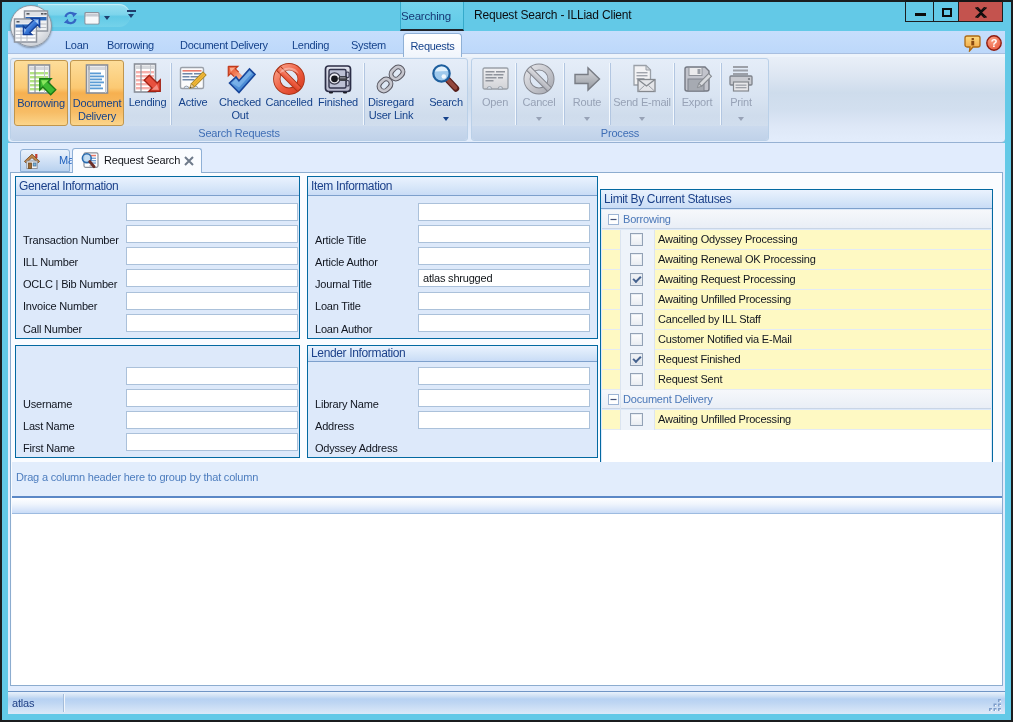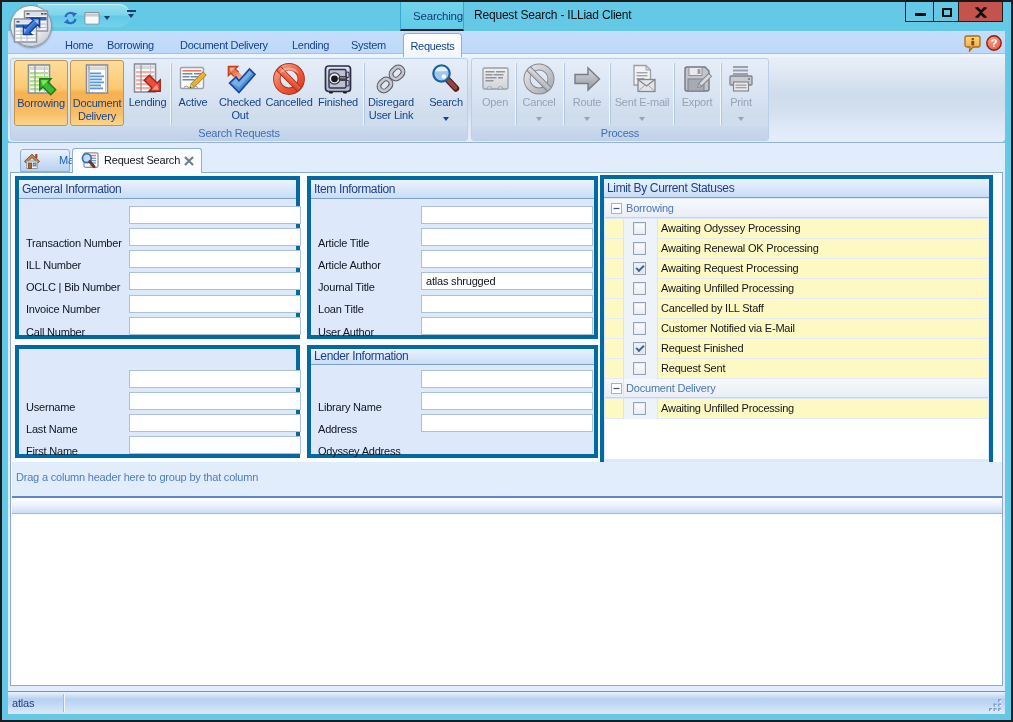--- a/index.html
+++ b/index.html
@@ -3,21 +3,21 @@
 <meta charset="utf-8">
 <style>
 * { margin:0; padding:0; box-sizing:border-box; }
 html,body { width:1013px; height:722px; overflow:hidden; }
 body { position:relative; background:#1b1d1f; font-family:"Liberation Sans",sans-serif; letter-spacing:-0.2px; }
 #frame { position:absolute; left:2px; top:2px; width:1009px; height:718px; background:#63c9e7; }
 
 
 #qat { position:absolute; left:38px; top:4px; width:92px; height:23px; border-radius:0 11px 11px 0; background:linear-gradient(180deg,#98dff0 0%,#7ed5ec 45%,#62cae6 55%,#74d2ea 100%); box-shadow:0 1px 1px rgba(255,255,255,.5) inset; }
 #appbtn { position:absolute; z-index:5; left:10px; top:5px; width:42px; height:42px; border-radius:50%; background:radial-gradient(circle at 40% 32%, #ffffff 0%, #f2f3f5 40%, #cfd3d9 75%, #9fa6b0 100%); border:1px solid #8d96a2; box-shadow:0 1px 2px rgba(0,0,0,.35); }
-#ctxtab { position:absolute; left:400px; top:2px; width:64px; height:29px; background:linear-gradient(180deg,#74d3ec 0%,#60cbe8 100%); border-left:1px solid #35aacb; border-right:1px solid #35aacb; border-bottom:2px solid #20242a; color:#173a75; font-size:11.5px; text-align:right; line-height:28px; }
+#ctxtab { position:absolute; left:400px; top:2px; width:64px; height:29px; background:linear-gradient(180deg,#74d3ec 0%,#60cbe8 100%); border-left:1px solid #35aacb; border-right:1px solid #35aacb; border-bottom:2px solid #20242a; color:#173a75; font-size:11.5px; text-align:left; line-height:28px; }
 #wtitle { position:absolute; left:474px; top:8px; font-size:12px; color:#0c0e11; letter-spacing:-0.2px; }
 #winbtns { position:absolute; left:905px; top:0px; height:21px; display:flex; }
 .wbtn { height:22px; border:1px solid #1c1e20; border-top:2px solid #141617; background:#63c9e7; position:relative; }
 #btnmin { width:29px; }
 #btnmax { width:26px; margin-left:-1px; }
 #btnclose { width:45px; margin-left:-1px; background:#c4534e; }
 
 
 #tabrow { position:absolute; left:8px; top:31px; width:997px; height:22px; background:linear-gradient(180deg,#c6defc 0%,#bdd8fa 100%); }
 #tabline { position:absolute; left:8px; top:53px; width:997px; height:4px; background:#eef4fb; border-top:1px solid #a9bfe0; }
@@ -39,21 +39,21 @@
 .darr { display:inline-block; width:0; height:0; border-left:3px solid transparent; border-right:3px solid transparent; border-top:4px solid #15428b; }
 .dis .darr { border-top-color:#97a2b6; }
 
 
 #content { position:absolute; left:8px; top:143px; width:997px; height:571px; background:#e1ecfd; }
 .dtab { position:absolute; font-size:11px; }
 #maintab { left:12px; top:6px; width:50px; height:23px; background:linear-gradient(180deg,#eaf2fc 0%,#cfe0f5 55%,#b9d2ef 100%); border:1px solid #8fb0d6; border-radius:3px 3px 0 0; color:#2161bd; line-height:21px; }
 #rstab { left:64px; top:5px; width:130px; height:25px; background:#fafcff; border:1px solid #8fb0d6; border-bottom:none; border-radius:3px 3px 0 0; color:#15171c; line-height:23px; z-index:3; }
 #container { position:absolute; left:2px; top:29px; width:993px; height:514px; background:#fafcff; border:1px solid #8caccf; }
 
-.panel { position:absolute; background:#dde9fa; border:4px solid #0369a1; }
+.panel { position:absolute; background:#dde9fa; border:1px solid #0369a1; }
 .phead { height:19px; background:linear-gradient(180deg,#eaf2fe 0%,#d8e7f9 55%,#c9dcf6 100%); border-bottom:1px solid #7da0cc; font-size:12px; color:#1c418a; line-height:19px; padding-left:3px; letter-spacing:-0.35px; }
 .phead2 { height:16px; line-height:15px; }
 .fld { position:absolute; left:110px; width:172px; height:18px; background:#fff; border:1px solid #abc1da; font-size:11px; color:#101418; padding:2px 0 0 4px; }
 .flbl { position:absolute; left:7px; font-size:11px; color:#10151f;margin-top:28px; }
 
 
 .trow { position:absolute; left:1px; right:1px; height:20px; background:#fef9c3; border-bottom:1px solid #e4ebf5; }
 .tgrp { position:absolute; left:1px; right:1px; height:19px; background:linear-gradient(180deg,#f6f8fb 0%,#e9eef6 100%); border-bottom:1px solid #c9d5e6; color:#4a77b8; font-size:11px; line-height:18px; }
 .cbx { position:absolute; left:28px; top:3px; width:13px; height:13px; background:linear-gradient(180deg,#fdfdfe 0%,#e9edf2 100%); border:1px solid #93a2b6; box-shadow:0 0 0 1px #e7ecf2 inset; }
 .ttxt { position:absolute; left:56px; top:3px; font-size:11px; color:#10151f; }
@@ -146,21 +146,21 @@
     </div>
   <div class="wbtn" id="btnclose">
       <svg style="position:absolute;left:16px;top:5px" width="12" height="11" viewBox="0 0 12 11">
         <path d="M1 0 L6 4.2 L11 0 L12 1 L7.2 5.5 L12 10 L11 11 L6 6.8 L1 11 L0 10 L4.8 5.5 L0 1 Z" fill="#0c0c0c"></path>
         <path d="M1.5 0 h1.5 L6 3 L9 0 h1.5 L7 4 h-2 z M1.5 11 h1.5 L6 8 L9 11 h1.5 L7 7 h-2 z" fill="#0c0c0c"></path>
       </svg>
     </div>
 </div>
 
 <div id="tabrow">
-  <span class="rtab" style="left:57px">Home</span>
+  <span class="rtab" style="left:57px">Loan</span>
   <span class="rtab" style="left:99px">Borrowing</span>
   <span class="rtab" style="left:172px">Document Delivery</span>
   <span class="rtab" style="left:284px">Lending</span>
   <span class="rtab" style="left:343px">System</span>
   <svg style="position:absolute;left:956px;top:4px" width="17" height="17" viewBox="0 0 17 17">
     <defs>
         <linearGradient id="ib" x1="0" y1="0" x2="0" y2="1">
           <stop offset="0" stop-color="#fcd97e"></stop>
           <stop offset="1" stop-color="#f0a03c"></stop>
         </linearGradient>
@@ -422,21 +422,21 @@
         <path d="M20 2.5 v4.5 h4.5 z" fill="#d8dade" stroke="#9aa0a8" stroke-width="1"></path>
         <g fill="#a0a4ac">
               <rect x="10.5" y="9" width="11" height="1.4"></rect>
               <rect x="10.5" y="12" width="11" height="1.4"></rect>
               <rect x="10.5" y="15" width="8" height="1.4"></rect>
             </g>
         <rect x="12" y="16.5" width="17" height="12" fill="#e4e5e9" stroke="#84888e" stroke-width="1.3"></rect>
         <path d="M12 16.5 l8.5 6.5 l8.5 -6.5" fill="none" stroke="#84888e" stroke-width="1.3"></path>
         <path d="M12 28.5 l6.5 -6 M29 28.5 l-6.5 -6" fill="none" stroke="#9b9fa7" stroke-width="1"></path>
       </svg></div>
-      <div class="rlb">Sent E-mail</div>
+      <div class="rlb">Send E-mail</div>
       <div style="margin-top:2px"><span class="darr"></span></div>
     </div>
     <div class="vsep" style="left:202px"></div>
     <div class="rbtn dis" style="left:203px;width:44px">
       <div class="ric"><svg width="32" height="32" viewBox="0 0 32 32">
         <path d="M4 6 a2 2 0 0 1 2-2 h18 l4 4 v18 a2 2 0 0 1 -2 2 h-20 a2 2 0 0 1 -2-2 z" fill="#c2c4cc" stroke="#747882" stroke-width="1.4"></path>
         <rect x="8" y="4.5" width="13" height="8" fill="#ebebed" stroke="#8e929a" stroke-width="1"></rect>
         <rect x="16.5" y="6" width="3" height="5" fill="#9a9ea6"></rect>
         <rect x="7" y="16" width="16" height="12" fill="#a6aab2" stroke="#7e828c" stroke-width="1"></rect>
         <g transform="translate(22 19) rotate(45)">
@@ -517,21 +517,21 @@
     <div class="panel" style="left:296px;top:3px;width:291px;height:163px">
       <div class="phead">Item Information</div>
       <div class="flbl" style="top:29px">Article Title</div>
         <div class="fld" style="top:26px"></div>
       <div class="flbl" style="top:51px">Article Author</div>
         <div class="fld" style="top:48px"></div>
       <div class="flbl" style="top:73px">Journal Title</div>
         <div class="fld" style="top:70px"></div>
       <div class="flbl" style="top:95px">Loan Title</div>
         <div class="fld" style="top:92px">atlas shrugged</div>
-      <div class="flbl" style="top:118px">User Author</div>
+      <div class="flbl" style="top:118px">Loan Author</div>
         <div class="fld" style="top:115px"></div>
       <div class="flbl" style="top:140px">Patron Name</div>
         <div class="fld" style="top:137px"></div>
     </div>
     <div class="panel" style="left:4px;top:172px;width:285px;height:113px">
       <div class="flbl" style="top:24px">Username</div>
         <div class="fld" style="top:21px"></div>
       <div class="flbl" style="top:46px">Last Name</div>
         <div class="fld" style="top:43px"></div>
       <div class="flbl" style="top:68px">First Name</div>
@@ -541,21 +541,21 @@
     </div>
     <div class="panel" style="left:296px;top:172px;width:291px;height:113px">
       <div class="phead phead2">Lender Information</div>
       <div class="flbl" style="top:24px">Library Name</div>
         <div class="fld" style="top:21px"></div>
       <div class="flbl" style="top:46px">Address</div>
         <div class="fld" style="top:43px"></div>
       <div class="flbl" style="top:68px">Odyssey Address</div>
         <div class="fld" style="top:65px"></div>
     </div>
-    <div class="panel" id="statuses" style="left:589px;top:2px;width:393px;height:302px">
+    <div class="panel" id="statuses" style="left:589px;top:16px;width:393px;height:302px">
       <div class="phead">Limit By Current Statuses</div>
       <div class="tgrp" style="top:20px"><span class="minusbox"><svg width="11" height="11" viewBox="0 0 11 11">
               <rect x="0.5" y="0.5" width="10" height="10" fill="#fff" stroke="#9db4d4"></rect>
               <line x1="2.5" y1="5.5" x2="8.5" y2="5.5" stroke="#44527a" stroke-width="1.2"></line>
             </svg></span><span style="margin-left:21px">Borrowing</span></div>
       <div class="trow" style="top:40px">
           <span class="cbx"></span>
           <span class="ttxt">Awaiting Odyssey Processing</span>
         </div>
       <div class="trow" style="top:60px">

